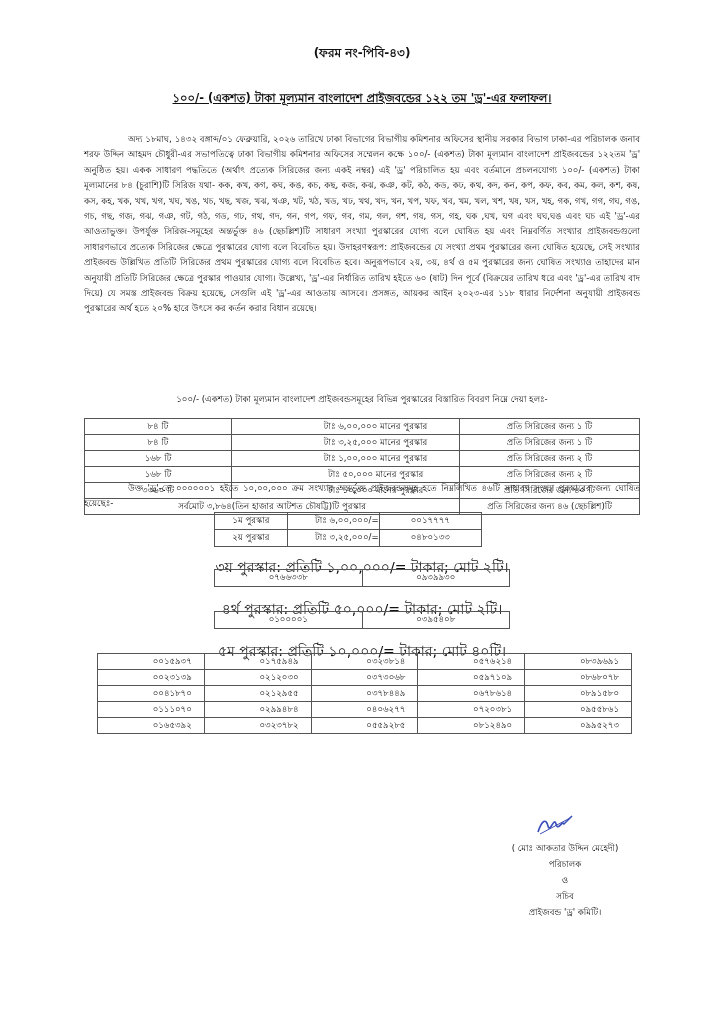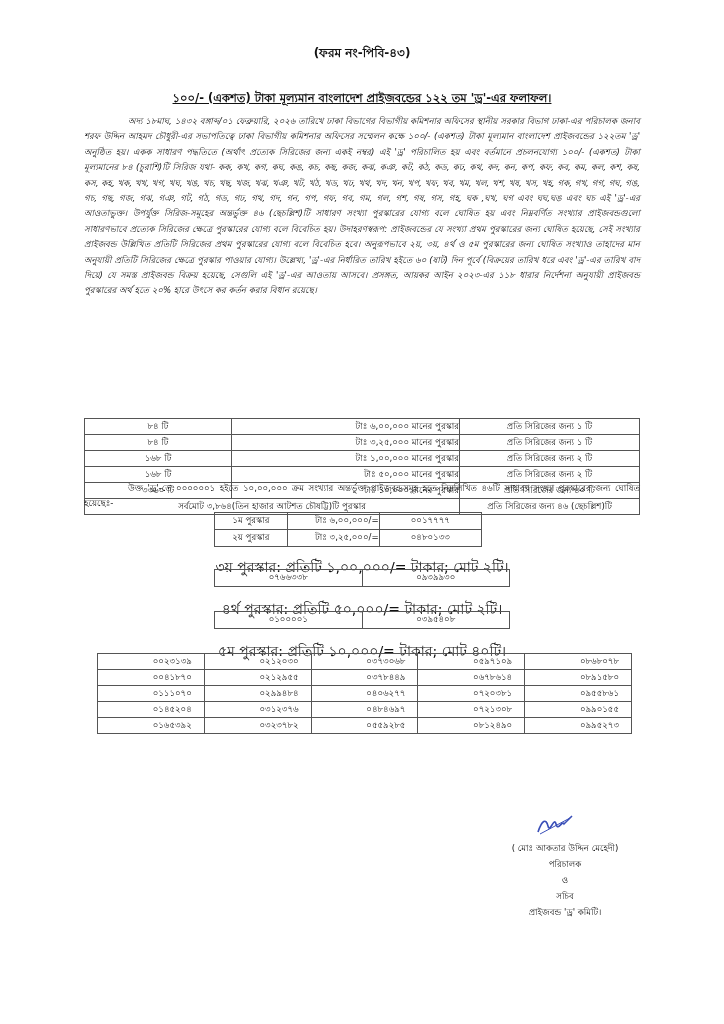--- a/index.html
+++ b/index.html
@@ -15,27 +15,27 @@
   }
   .doc-title {
     position: absolute; top: 90px; left: 0; width: 724px; text-align: center;
     font-size: 11.5px; font-weight: bold; text-decoration: underline;
   }
   .para {
     position: absolute; left: 84px; width: 556px;
     font-size: 8.6px; line-height: 15.4px; text-align: justify;
   }
   .para .indent { display: inline-block; width: 44px; }
-  .p1 { top: 114px; font-style: italic; }
+  .p1 { top: 132px; }
   .p-intro { position: absolute; top: 393px; left: 84px; width: 556px; text-align: center; font-size: 8.6px; }
   table { border-collapse: collapse; position: absolute; font-size: 8.6px; }
   td { border: 1px solid #555; text-align: center; padding: 0; height: 15px; }
   .summary { left: 84px; top: 418px; width: 556px; }
   .summary td.c1 { width: 147px; }
-  .summary td.c2 { width: 168px; text-align: right; padding-left: 60px; }
+  .summary td.c2 { width: 168px; text-align: center; padding-left: 60px; }
   .summary td.c3 { width: 180px; }
   .p2 { top: 481px; }
   .prize12 { left: 214px; top: 512px; width: 268px; }
   .prize12 td { height: 16px; }
   .prize12 td.c1 { width: 80px; }
   .prize12 td.c2 { width: 98px; text-align: right; }
   .prize12 td.c3 { width: 112px; }
   .sec-title { position: absolute; left: 0; width: 724px; text-align: center; font-size: 14px; }
   .t3 { top: 556px; }
   .t4 { top: 598px; }
@@ -51,20 +51,21 @@
 </style>
 </head>
 <body>
 
 <div class="page">
   <div class="form-no">(ফরম নং-পিবি-৪৩)</div>
   <div class="doc-title">১০০/- (একশত) টাকা মূল্যমান বাংলাদেশ প্রাইজবন্ডের ১২২ তম 'ড্র'-এর ফলাফল।</div>
 
   <div class="para p1"><span class="indent"></span><span>অদ্য ১৮মাঘ, ১৪৩২ বঙ্গাব্দ/০১ ফেব্রুয়ারি, ২০২৬ তারিখে ঢাকা বিভাগের বিভাগীয় কমিশনার অফিসের স্থানীয় সরকার বিভাগ ঢাকা-এর পরিচালক জনাব শরফ উদ্দিন আহমদ চৌধুরী-এর সভাপতিত্বে ঢাকা বিভাগীয় কমিশনার অফিসের সম্মেলন কক্ষে ১০০/- (একশত) টাকা মূল্যমান বাংলাদেশ প্রাইজবন্ডের ১২২তম 'ড্র' অনুষ্ঠিত হয়। একক সাধারণ পদ্ধতিতে (অর্থাৎ প্রত্যেক সিরিজের জন্য একই নম্বর) এই 'ড্র' পরিচালিত হয় এবং বর্তমানে প্রচলনযোগ্য ১০০/- (একশত) টাকা মূল্যমানের ৮৪ (চুরাশি)টি সিরিজ যথা- কক, কখ, কগ, কঘ, কঙ, কচ, কছ, কজ, কঝ, কঞ, কট, কঠ, কড, কঢ, কথ, কদ, কন, কপ, কফ, কব, কম, কল, কশ, কষ, কস, কহ, খক, খখ, খগ, খঘ, খঙ, খচ, খছ, খজ, খঝ, খঞ, খট, খঠ, খড, খঢ, খথ, খদ, খন, খপ, খফ, খব, খম, খল, খশ, খষ, খস, খহ, গক, গখ, গগ, গঘ, গঙ, গচ, গছ, গজ, গঝ, গঞ, গট, গঠ, গড, গঢ, গথ, গদ, গন, গপ, গফ, গব, গম, গল, গশ, গষ, গস, গহ, ঘক ,ঘখ, ঘগ এবং ঘঘ,ঘঙ এবং ঘচ এই 'ড্র'-এর আওতাভুক্ত। উপর্যুক্ত সিরিজ-সমূহের অন্তর্ভুক্ত ৪৬ (ছেচল্লিশ)টি সাধারণ সংখ্যা পুরস্কারের যোগ্য বলে ঘোষিত হয় এবং নিম্নবর্ণিত সংখ্যার প্রাইজবন্ডগুলো সাধারণভাবে প্রত্যেক সিরিজের ক্ষেত্রে পুরস্কারের যোগ্য বলে বিবেচিত হয়। উদাহরণস্বরূপ: প্রাইজবন্ডের যে সংখ্যা প্রথম পুরস্কারের জন্য ঘোষিত হয়েছে, সেই সংখ্যার প্রাইজবন্ড উল্লিখিত প্রতিটি সিরিজের প্রথম পুরস্কারের যোগ্য বলে বিবেচিত হবে। অনুরূপভাবে ২য়, ৩য়, ৪র্থ ও ৫ম পুরস্কারের জন্য ঘোষিত সংখ্যাও তাহাদের মান অনুযায়ী প্রতিটি সিরিজের ক্ষেত্রে পুরস্কার পাওয়ার যোগ্য। উল্লেখ্য, 'ড্র'-এর নির্ধারিত তারিখ হইতে ৬০ (ষাট) দিন পূর্বে (বিক্রয়ের তারিখ ধরে এবং 'ড্র'-এর তারিখ বাদ দিয়ে) যে সমস্ত প্রাইজবন্ড বিক্রয় হয়েছে, সেগুলি এই 'ড্র'-এর আওতায় আসবে। প্রসঙ্গত, আয়কর আইন ২০২৩-এর ১১৮ ধারার নির্দেশনা অনুযায়ী প্রাইজবন্ড পুরস্কারের অর্থ হতে ২০% হারে উৎসে কর কর্তন করার বিধান রয়েছে।</span></div>
 
+  <div class="p-intro">১০০/- (একশত) টাকা মূল্যমান বাংলাদেশ প্রাইজবন্ডসমূহের বিভিন্ন পুরস্কারের বিস্তারিত বিবরণ নিম্নে দেয়া হলঃ-</div>
 
   <table class="summary">
     <tbody id="summary-body">
         <tr>
           <td class="c1">৮৪ টি</td>
           <td class="c2">টাঃ ৬,০০,০০০  মানের পুরস্কার</td>
           <td class="c3">প্রতি সিরিজের জন্য  ১ টি</td>
         </tr>
         <tr>
           <td class="c1">৮৪ টি</td>
@@ -127,46 +128,46 @@
       <td>০১০০০০১</td>
       <td>০৩৯৫৪০৮</td>
     </tr>
   </tbody>
     </table>
 
   <div class="sec-title t5">৫ম পুরস্কার: প্রতিটি ১০,০০০/= টাকার; মোট ৪০টি।</div>
   <table class="prize5">
     <tbody id="prize5-body">
         <tr>
+          <td>০০১৫৯৩৭</td>
+          <td>০১৭৫৯৪৯</td>
+          <td>০৩২৩৮১৪</td>
+          <td>০৫৭৬২১৪</td>
+          <td>০৮৩৯৬৯১</td>
+        </tr>
+        <tr>
           <td>০০২৩১৩৯</td>
           <td>০২১২০৩০</td>
           <td>০৩৭৩০৬৮</td>
           <td>০৫৯৭১০৯</td>
           <td>০৮৬৮০৭৮</td>
         </tr>
         <tr>
           <td>০০৪১৮৭০</td>
           <td>০২১২৯৫৫</td>
           <td>০৩৭৮৪৪৯</td>
           <td>০৬৭৮৬১৪</td>
           <td>০৮৯১৫৮০</td>
         </tr>
         <tr>
           <td>০১১১০৭০</td>
           <td>০২৯৯৪৮৪</td>
           <td>০৪০৬২৭৭</td>
           <td>০৭২০৩৮১</td>
           <td>০৯৫৫৮৬১</td>
-        </tr>
-        <tr>
-          <td>০১৪৫২০৪</td>
-          <td>০৩১২৩৭৬</td>
-          <td>০৪৮৪৬৯৭</td>
-          <td>০৭২১৩০৮</td>
-          <td>০৯৯০১৫৫</td>
         </tr>
         <tr>
           <td>০১৬৫৩৯২</td>
           <td>০৩২৩৭৮২</td>
           <td>০৫৫৯২৮৫</td>
           <td>০৮১২৪৯০</td>
           <td>০৯৯৫২৭৩</td>
         </tr>
       </tbody>
   </table>

